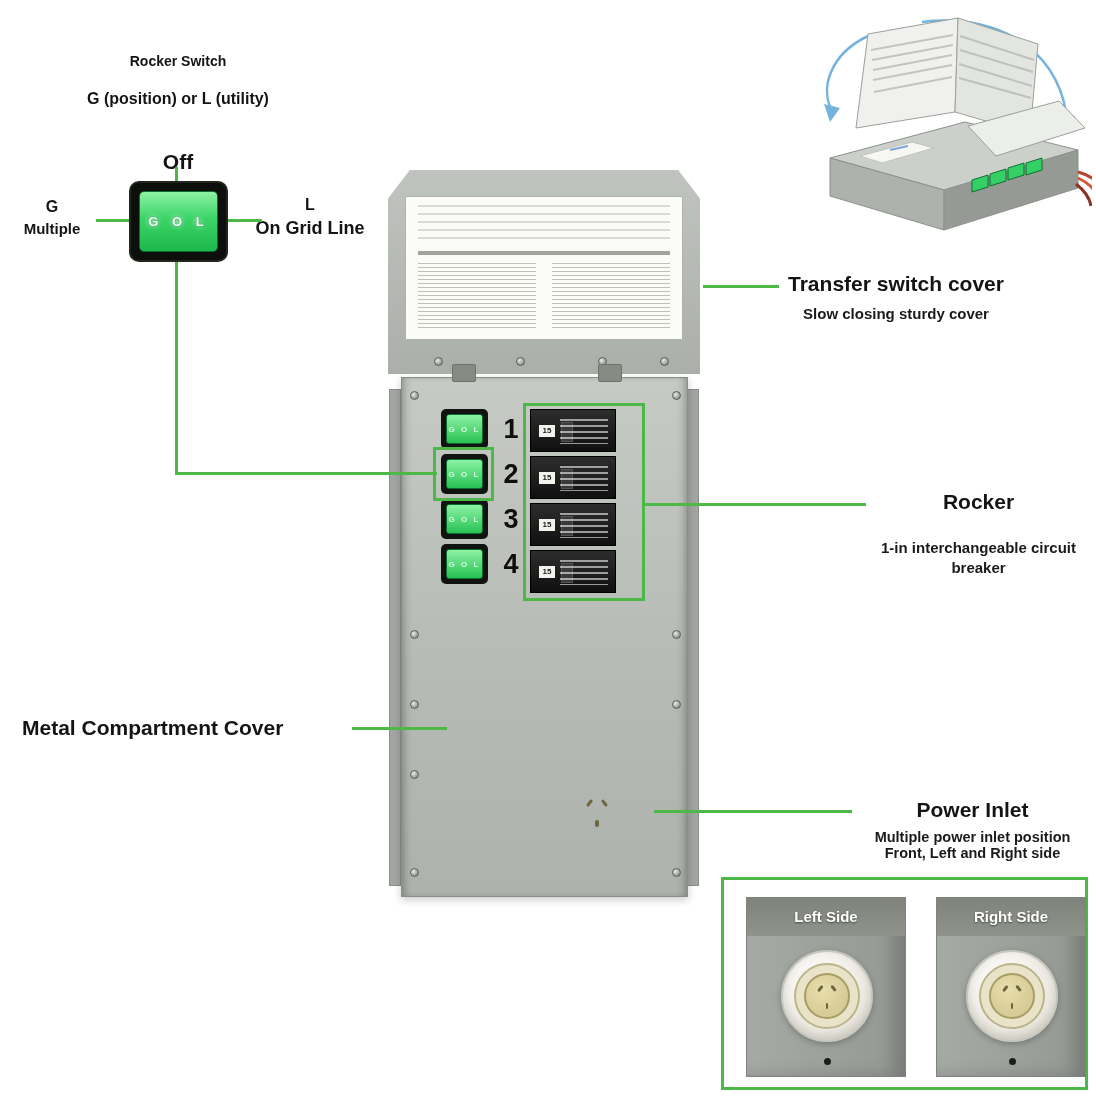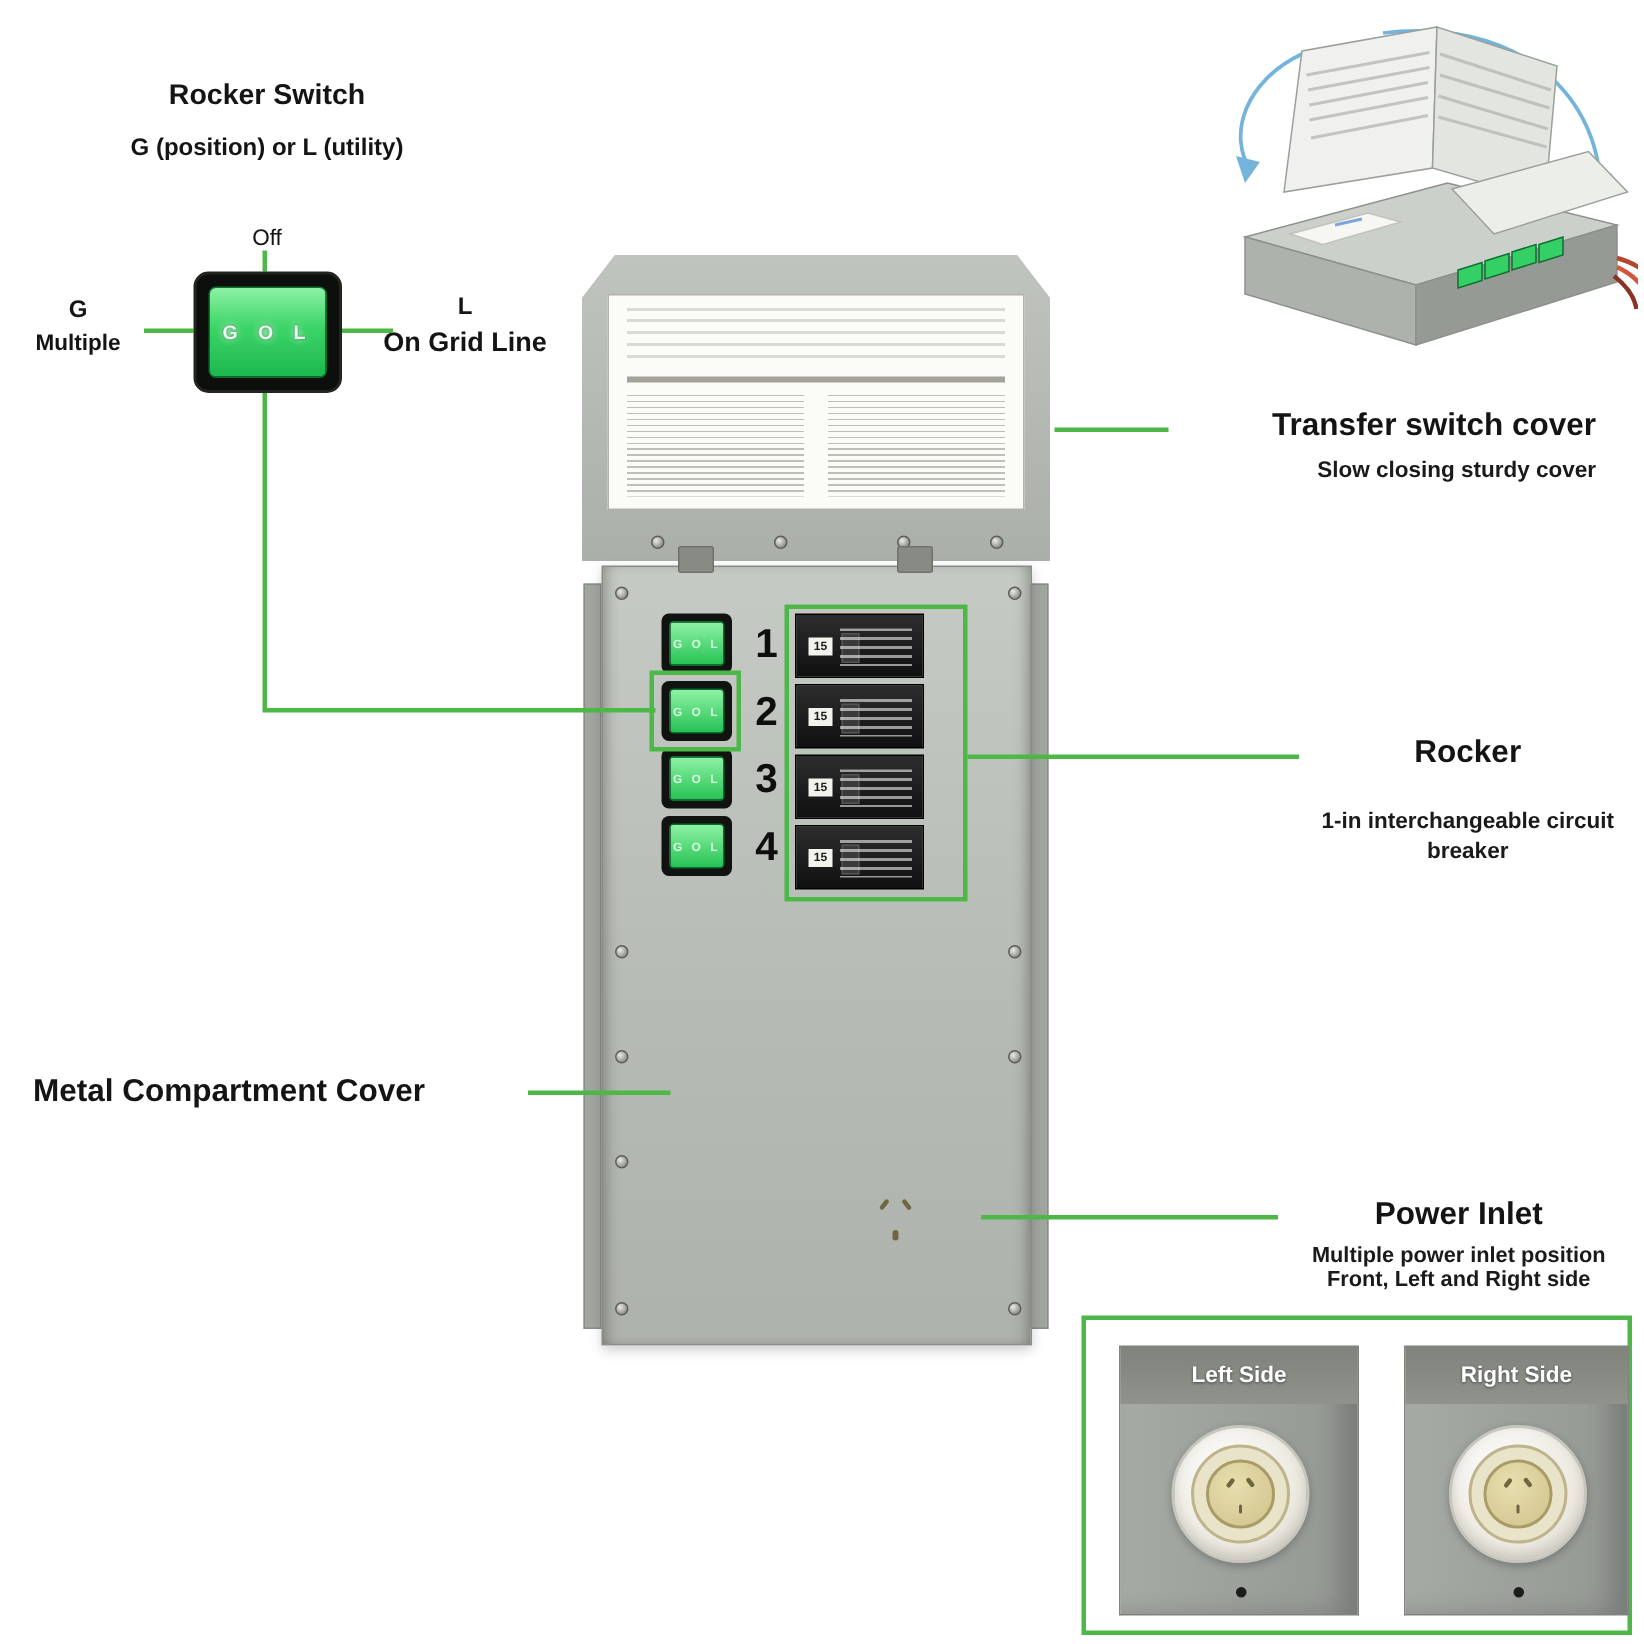--- a/index.html
+++ b/index.html
@@ -110,25 +110,25 @@
     font-weight:700; font-size:15px; text-shadow:0 1px 2px rgba(0,0,0,.5); }
   .panel-dot { position:absolute; width:7px; height:7px; border-radius:50%; background:#1c1c1c; }
 
   svg { display:block; }
 </style>
 </head>
 <body>
 
 <div class="canvas">
 
-  <div class="abs t-title center" style="left:48px; top:53px; width:260px; font-size:19px;">Rocker Switch</div>
+  <div class="abs t-title center" style="left:48px; top:53px; width:260px; font-size:14px;">Rocker Switch</div>
   <div class="abs center" style="left:28px; top:88px; width:300px; font-size:16px; font-weight:600; line-height:1.4;">
     <span class="blk">G (position) or L (utility)</span>
   </div>
-  <div class="abs center" style="left:136px; top:150px; width:84px; font-size:15px; font-weight:400;">Off</div>
+  <div class="abs center" style="left:136px; top:150px; width:84px; font-size:21px; font-weight:700;">Off</div>
 
   <div class="line v" style="left:175px; top:167px; height:14px;"></div>
 
   <div class="rocker">
     <div class="rocker-inner">
       <span class="rocker-letters">G O L</span>
     </div>
   </div>
 
   <div class="line h" style="left:96px; top:219px; width:33px;"></div>
@@ -268,21 +268,21 @@
   <div class="inlet" style="left:542px; top:757px; width:110px; height:110px;">
     <div class="mid"></div>
     <div class="core">
       <div class="pin pin-a"></div>
       <div class="pin pin-b"></div>
       <div class="pin pin-c"></div>
     </div>
   </div>
 
   <div class="line h" style="left:703px; top:285px; width:76px;"></div>
-  <div class="abs center" style="left:774px; top:272px; width:290px;text-align:right;">
+  <div class="abs center" style="left:751px; top:272px; width:290px;">
     <span class="blk t-title">Transfer switch cover</span>
     <span class="blk t-sub" style="margin-top:9px;">Slow closing sturdy cover</span>
   </div>
 
   <div class="line h" style="left:645px; top:503px; width:221px;"></div>
   <div class="abs center" style="left:866px; top:490px; width:225px;">
     <span class="blk t-title">Rocker</span>
     <span class="blk t-sub" style="margin-top:24px; line-height:1.35;">1-in interchangeable circuit breaker</span>
   </div>
 

